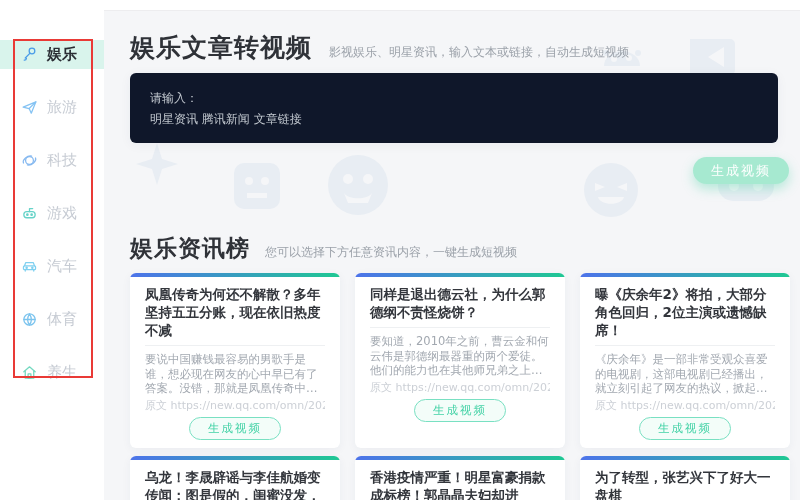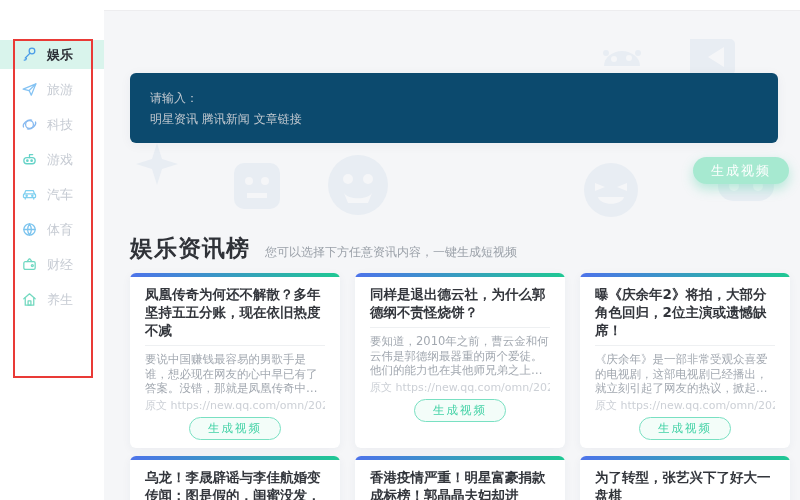--- a/index.html
+++ b/index.html
@@ -6,22 +6,22 @@
   body{
     width:800px;height:500px;overflow:hidden;position:relative;
     background:#ffffff;
     font-family:"DejaVu Sans","Liberation Sans",sans-serif;
     -webkit-font-smoothing:antialiased;
   }
   
   .sidebar{position:absolute;left:0;top:10px;bottom:0;width:104px;background:#fff;z-index:3;}
   .side-list{list-style:none;margin:0;padding:30px 0 0 0;}
   .side-item{
-    height:29px;margin-bottom:6px;display:flex;align-items:center;gap:9px;
-    padding-left:21px;font-size:13px;color:#c6cbd3;cursor:pointer;
+    height:29px;margin-bottom:24px;display:flex;align-items:center;gap:9px;
+    padding-left:21px;font-size:15px;color:#c6cbd3;cursor:pointer;
   }
   .side-item.active{background:var(--active-item-bg,#d9f4ec);color:#2a2d34;font-weight:bold;}
   .side-icon{width:17px;height:17px;flex:0 0 17px;display:inline-flex;}
   .side-icon svg{width:17px;height:17px;stroke:currentColor;fill:none;stroke-width:1.8;stroke-linecap:round;stroke-linejoin:round;}
   .side-label{white-space:nowrap;}
   .annotation-box{
     position:absolute;left:13px;top:39px;width:76px;height:335px;
     border:2px solid var(--annotation-red,#e93a36);z-index:6;pointer-events:none;
   }
   
@@ -31,21 +31,21 @@
   }
   .watermark{position:absolute;z-index:0;}
   .watermark svg{display:block;}
   .wm-fill{fill:#e8edf3;}
   .wm-hole{fill:#f5f6f8;}
   .page-header{position:absolute;left:26px;top:20px;z-index:1;white-space:nowrap;}
   .page-title{display:inline;font-size:25px;font-weight:bold;color:#2f3238;letter-spacing:1px;}
   .page-subtitle{display:inline;margin-left:12px;font-size:12px;color:#9ba1a9;}
   .input-card{
     position:absolute;left:26px;top:62px;width:648px;height:70px;z-index:1;
-    background:#0c4a6e;border-radius:6px;box-shadow:0 2px 12px rgba(40,60,90,.05);
+    background:#0f172a;border-radius:6px;box-shadow:0 2px 12px rgba(40,60,90,.05);
     padding:15px 20px;box-sizing:border-box;cursor:text;
   }
   .ph-line{font-size:12px;color:#c3c9d0;line-height:21px;}
   .ph-link{}
   .gen-btn{
     position:absolute;right:11px;top:146px;z-index:1;
     width:96px;height:27px;border:none;border-radius:14px;
     background:var(--button-mint,#a6e9d0);color:#fff;font-size:13px;letter-spacing:2px;
     box-shadow:0 5px 12px rgba(64,205,160,.35);cursor:pointer;
     font-family:inherit;
@@ -143,30 +143,20 @@
       <li class="side-item">
     <span class="side-icon" style="color: rgb(124, 196, 238);">
           <svg viewBox="0 0 24 24">
             <circle cx="12" cy="12" r="8"></circle>
             <path d="M4 12h16M12 4c-3.2 5-3.2 11 0 16M12 4c3.2 5 3.2 11 0 16"></path>
           </svg>
         </span>
     <span class="side-label">体育</span>
   </li>
       <li class="side-item">
-    <span class="side-icon" style="color: rgb(111, 216, 194);">
-          <svg viewBox="0 0 24 24">
-            <rect x="4" y="8" width="16" height="11" rx="2"></rect>
-            <path d="M8.5 8l3-4M15.5 8l-3-4"></path>
-            <circle cx="16" cy="13.5" r="1.4"></circle>
-          </svg>
-        </span>
-    <span class="side-label">财经</span>
-  </li>
-      <li class="side-item">
     <span class="side-icon" style="color: rgb(116, 217, 192);">
           <svg viewBox="0 0 24 24">
             <path d="M4 11l8-7 8 7"></path>
             <path d="M6 9.5V20h12V9.5"></path>
             <rect x="10" y="14" width="4" height="6"></rect>
           </svg>
         </span>
     <span class="side-label">养生</span>
   </li>
     </ul>
@@ -220,20 +210,24 @@
       </svg>
   </div>
   <div class="watermark" style="left:612px;top:152px;">
     <svg width="60" height="44" viewBox="0 0 60 44">
         <rect class="wm-fill" x="2" y="8" width="56" height="30" rx="15"></rect>
         <circle class="wm-hole" cx="18" cy="23" r="5"></circle>
         <circle class="wm-hole" cx="42" cy="23" r="5"></circle>
       </svg>
   </div>
 
+  <header class="page-header">
+    <h1 class="page-title">娱乐文章转视频</h1>
+    <span class="page-subtitle">影视娱乐、明星资讯，输入文本或链接，自动生成短视频</span>
+  </header>
 
   <div class="input-card">
     <div class="ph-line">请输入：</div>
     <div class="ph-line"><span>明星资讯 </span><span class="ph-link">腾讯新闻</span><span> 文章链接</span></div>
   </div>
 
   <button class="gen-btn">生成视频</button>
 
   <div class="feed-header">
     <h2 class="feed-title">娱乐资讯榜</h2>

